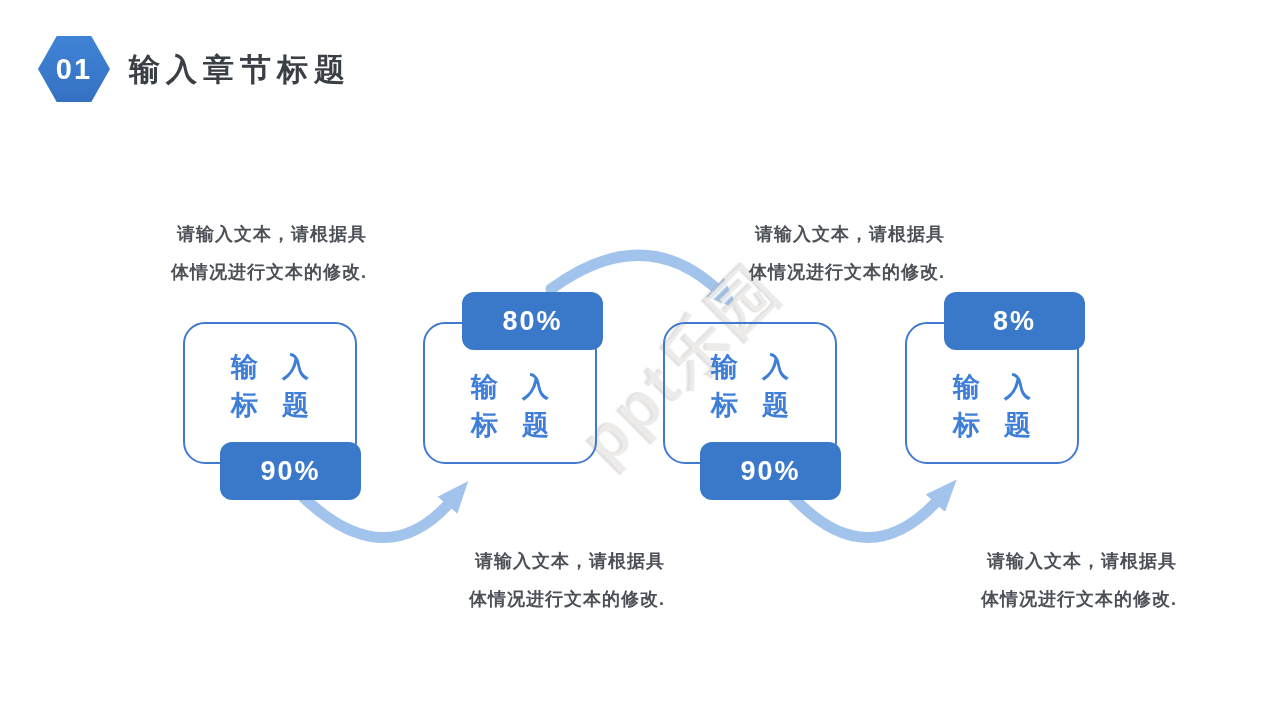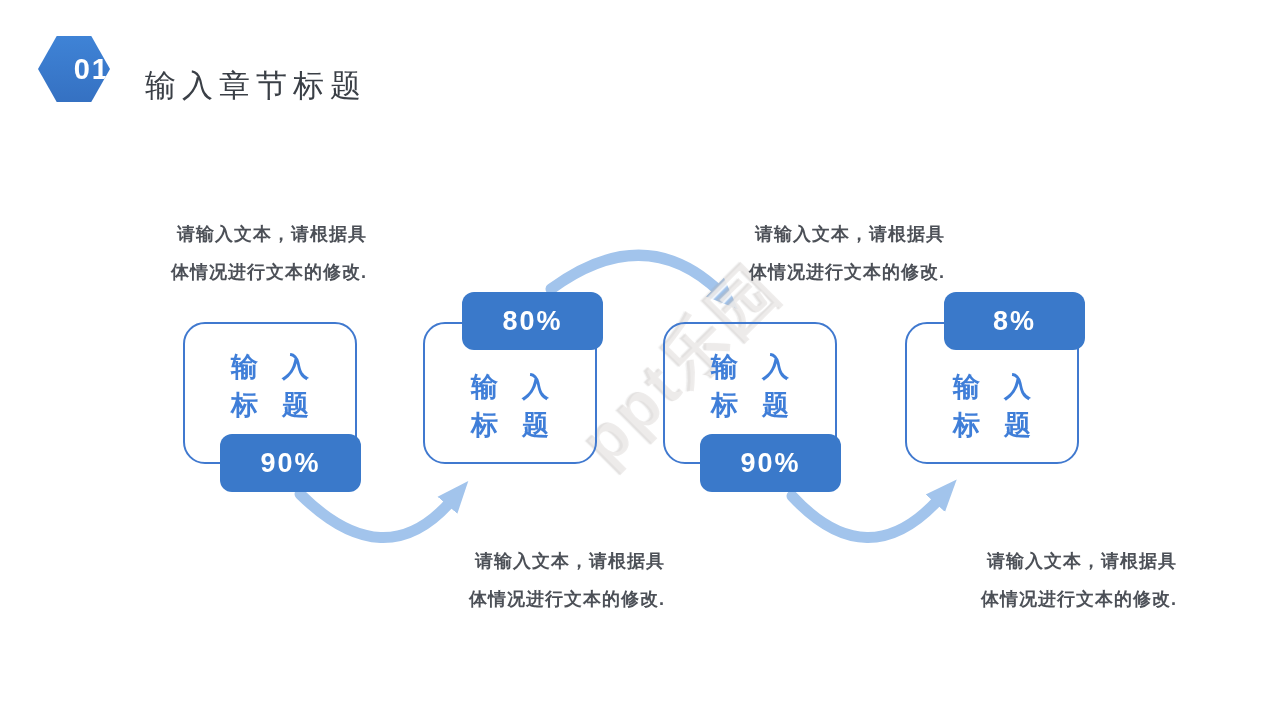--- a/index.html
+++ b/index.html
@@ -5,28 +5,28 @@
   html,body{margin:0;padding:0;background:#ffffff;}
   .slide{
     position:relative;width:1280px;height:720px;background:#ffffff;overflow:hidden;
     font-family:"Liberation Sans","DejaVu Sans",sans-serif;
   }
   
   .hexagon{
     position:absolute;left:38px;top:36px;width:72px;height:66px;
     background:linear-gradient(180deg,#3f83d6 0%,#3571c2 100%);
     clip-path:polygon(26% 0%,74% 0%,100% 50%,74% 100%,26% 100%,0% 50%);
-    display:flex;align-items:center;justify-content:flex-end;
+    display:flex;align-items:center;justify-content:center;
   }
   .hexagon-number{
     color:#ffffff;font-size:29px;font-weight:bold;letter-spacing:2px;line-height:1;
   }
   .section-title{
-    position:absolute;left:129px;top:50px;margin:16px;
-    font-size:31px;font-weight:normal;color:#3a3f46;letter-spacing:6px;line-height:40px;
+    position:absolute;left:129px;top:50px;margin:0;
+    font-size:31px;font-weight:bold;color:#3a3f46;letter-spacing:6px;line-height:40px;
   }
   
   .watermark{
     position:absolute;left:520px;top:300px;width:320px;height:130px;
     transform:rotate(-45deg);transform-origin:center center;
     font-size:66px;font-weight:bold;letter-spacing:3px;white-space:nowrap;
     color:rgba(196,192,188,0.28);
     text-shadow:2px 2px 1px rgba(255,255,255,0.85),-1px -1px 1px rgba(150,150,150,0.15);
     display:flex;align-items:center;justify-content:center;pointer-events:none;
   }
@@ -57,21 +57,21 @@
     letter-spacing:24px;text-indent:24px;
   }
   .title-high{top:26px;}   
   .title-low{top:46px;}    
   .percent-badge{
     position:absolute;width:141px;height:58px;border-radius:12px;
     background:#3a79ca;color:#ffffff;
     display:flex;align-items:center;justify-content:center;
     font-size:27px;font-weight:bold;letter-spacing:2px;z-index:3;
   }
-  .badge-bottom{left:37px;top:112px;}
+  .badge-bottom{left:37px;top:120px;}
   .badge-top{left:39px;top:-30px;}
 </style>
 </head>
 <body>
 
 <div class="slide">
 
   <div class="hexagon">
     <span class="hexagon-number">01</span>
   </div>

